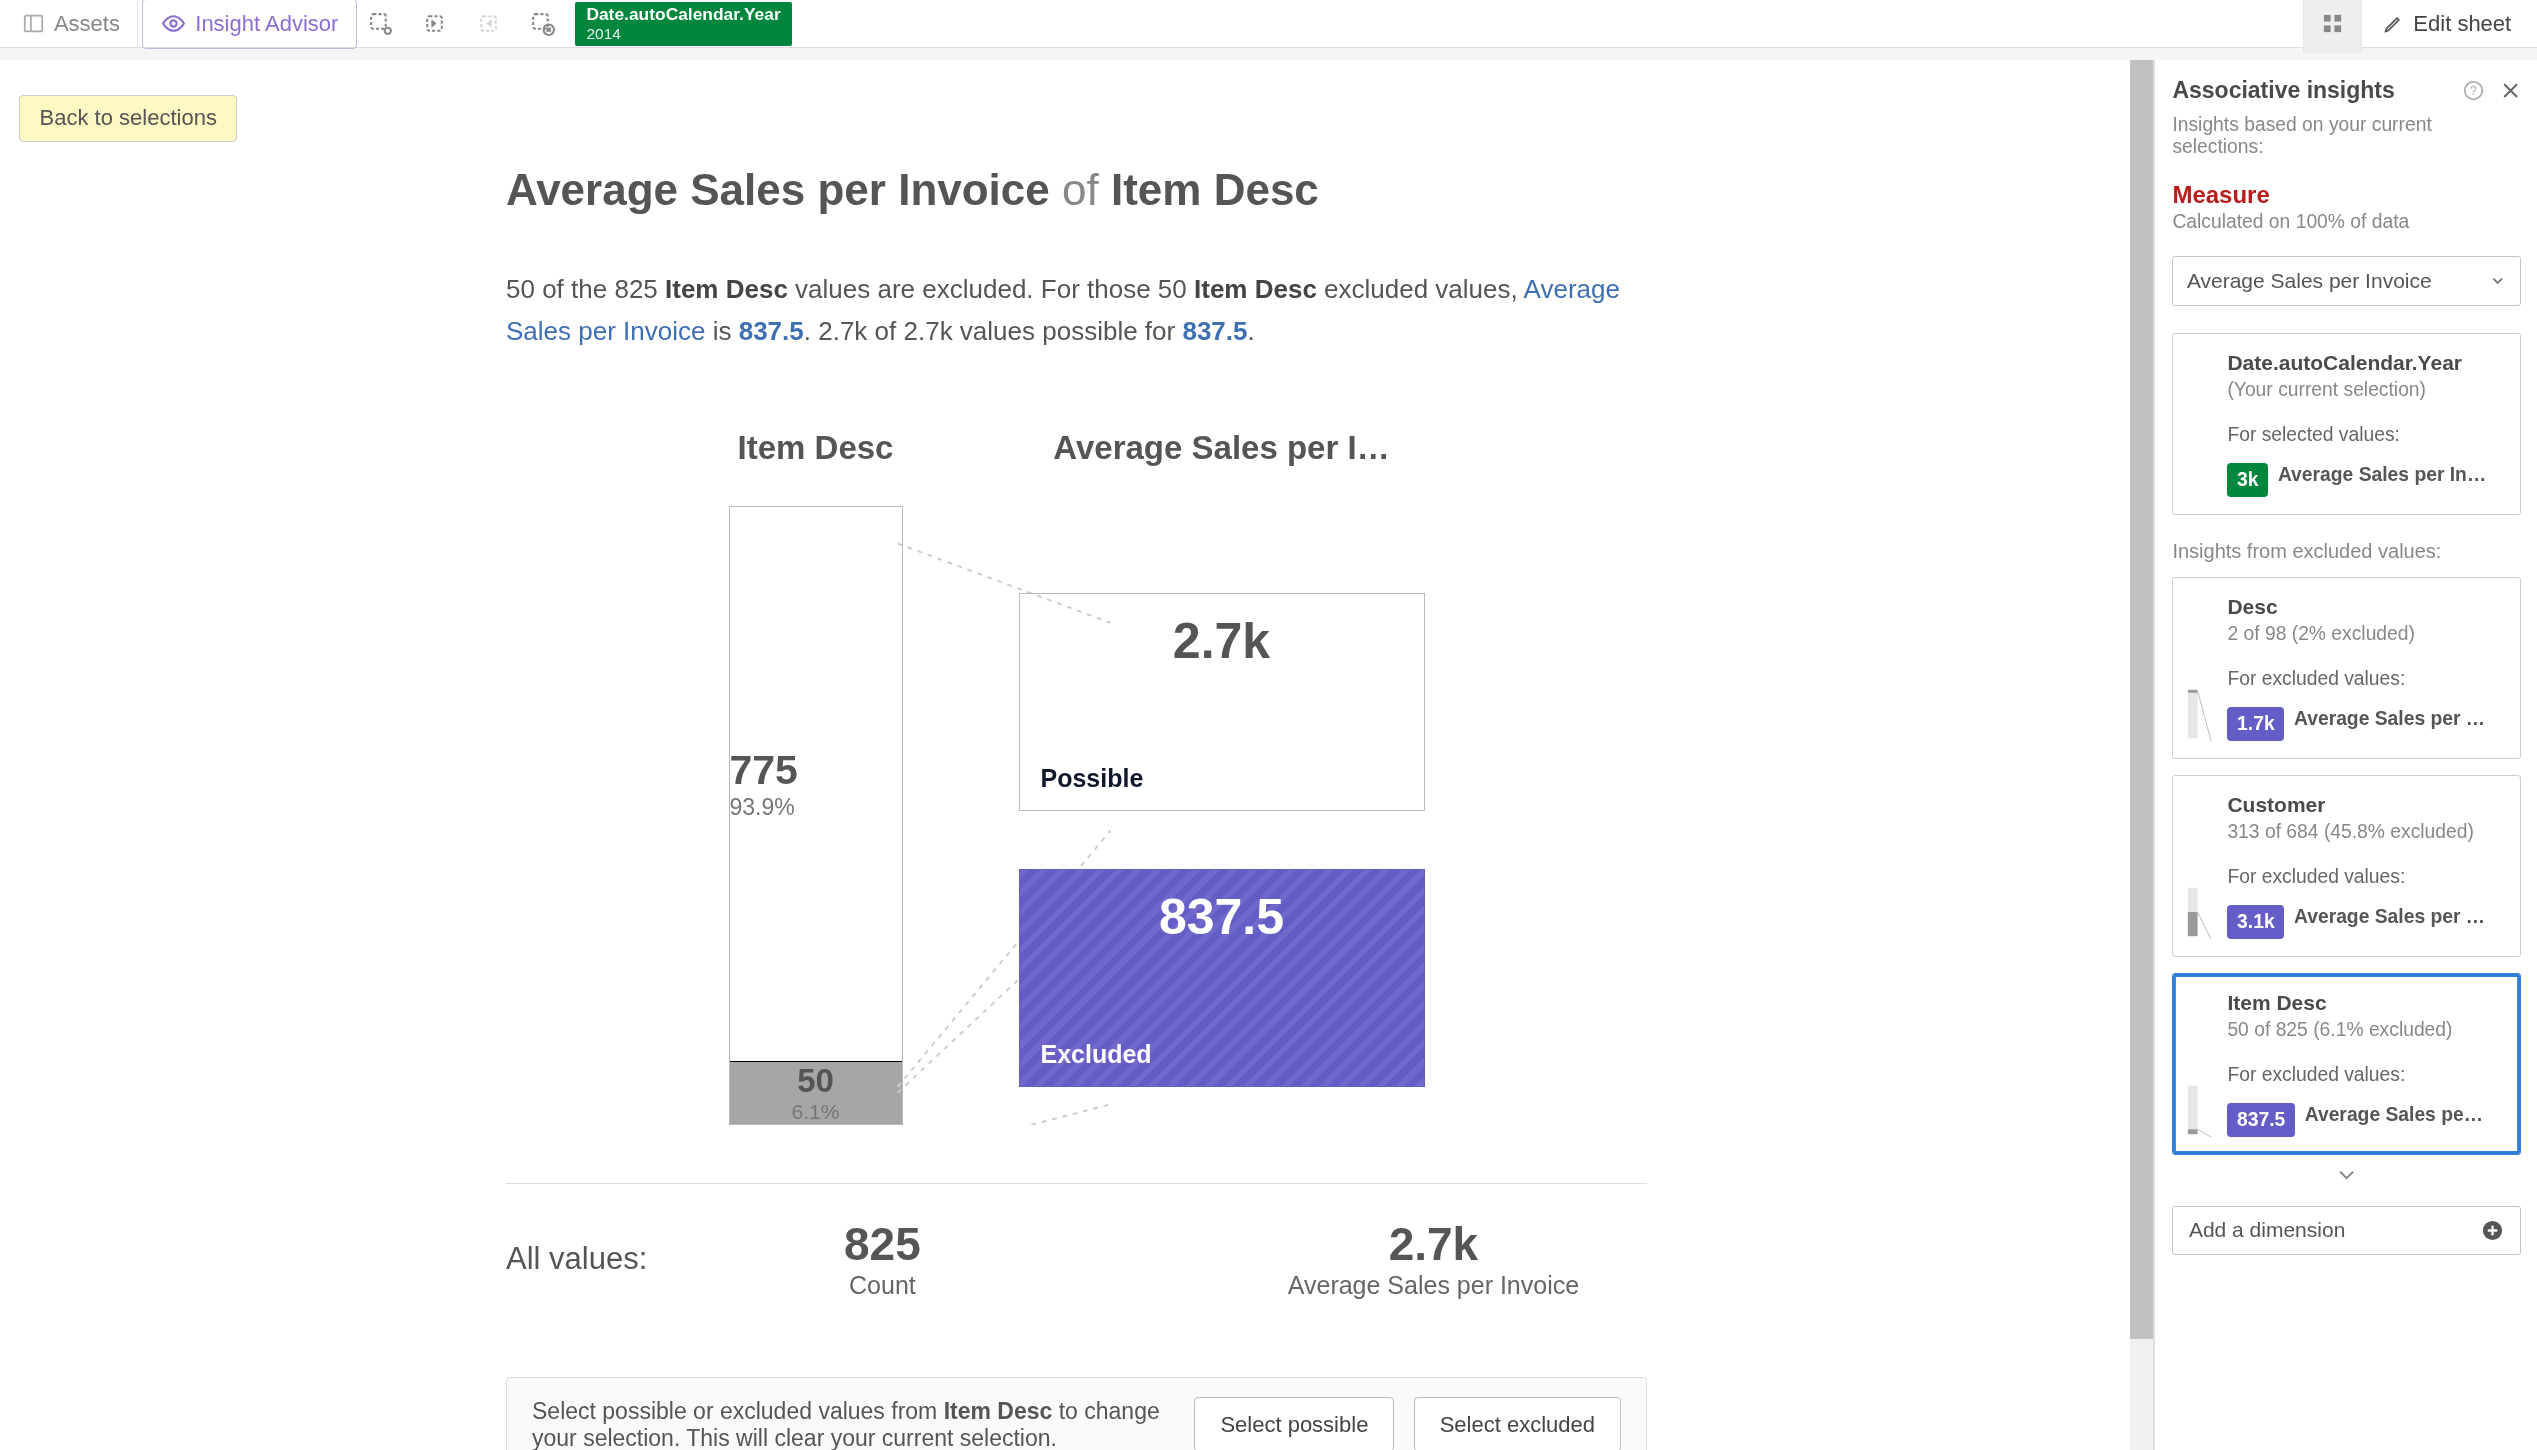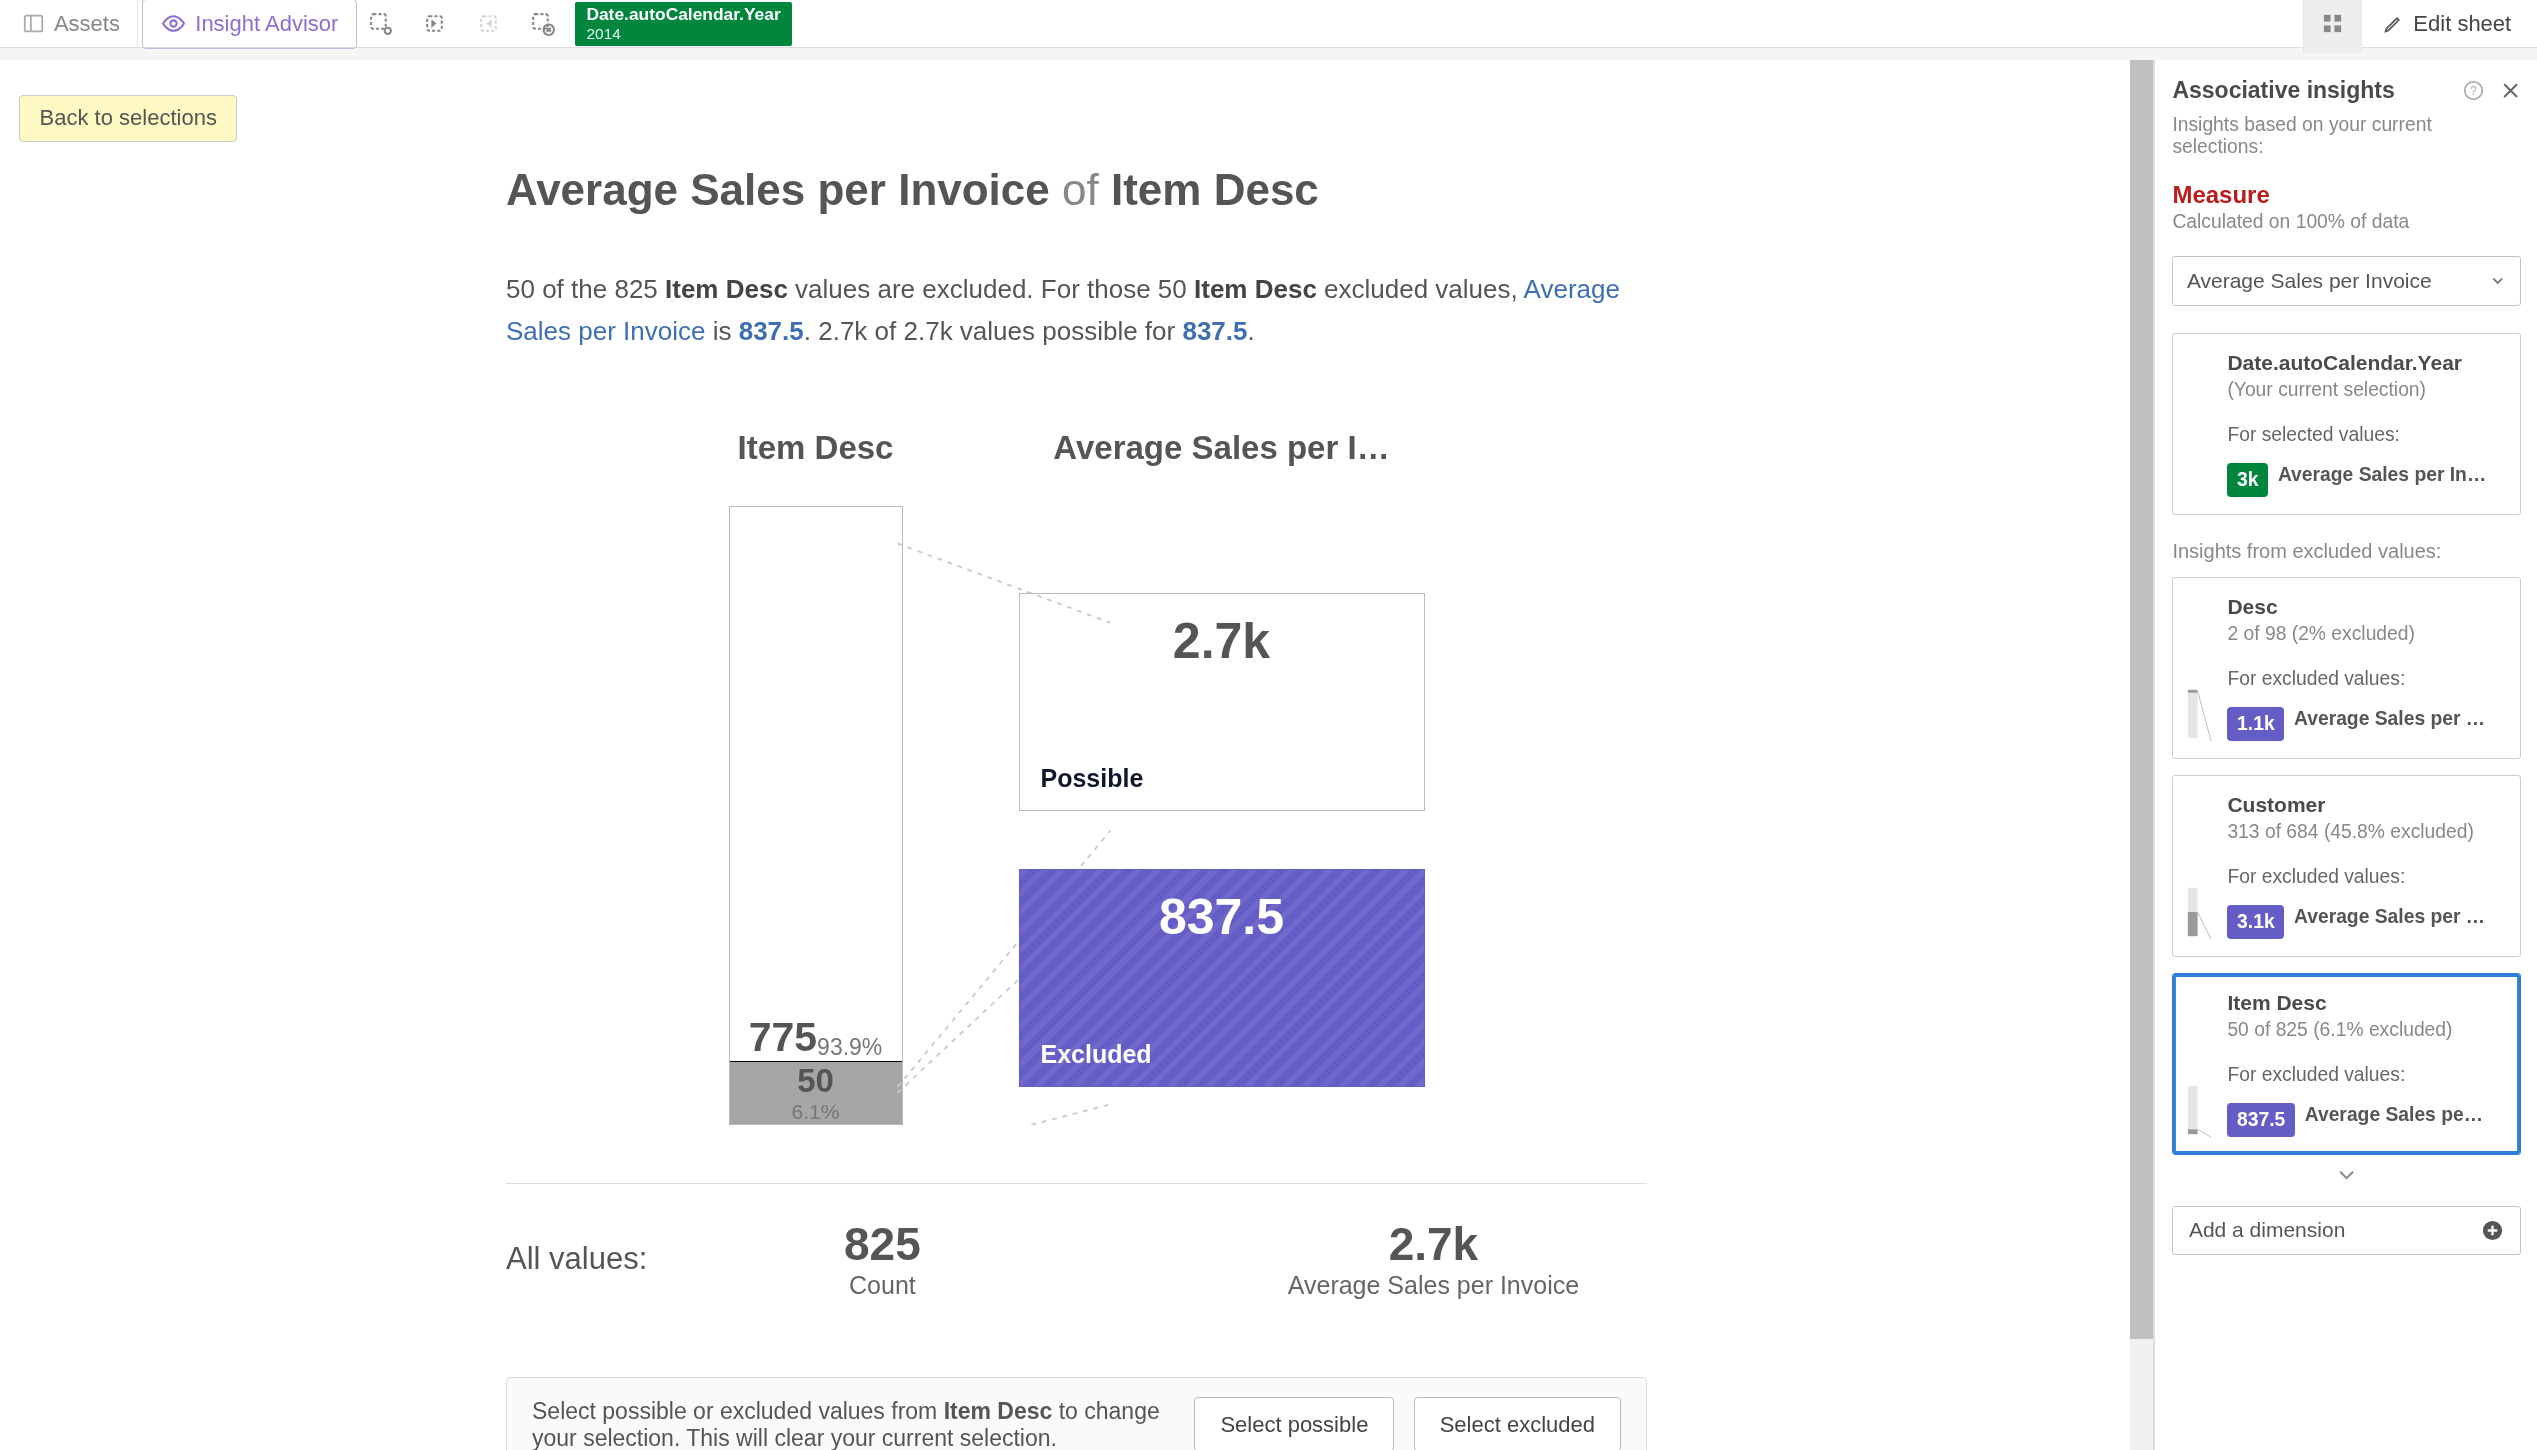--- a/index.html
+++ b/index.html
@@ -27,21 +27,21 @@
   h1 .of{font-weight:400;color:#888;}
   .desc{margin-top:54px;font-size:26px;color:#555;line-height:1.6;}
   .desc b{font-weight:600;color:#444;}
   .desc .lnk{color:#3f6fb3;}
   .desc .em{color:#3f6fb3;font-weight:600;}
   
   .chartwrap{display:flex;gap:116px;margin-top:77px;justify-content:center;position:relative;}
   .col{display:flex;flex-direction:column;align-items:center;}
   .col h3{font-size:33px;font-weight:600;color:#555;margin-bottom:39px;}
   .bar{width:174px;height:619px;border:1px solid #bbb;background:#fff;display:flex;flex-direction:column;justify-content:flex-end;}
-  .bar .seg-top{flex:775;display:flex;align-items:flex-end;justify-content:center;}
+  .bar .seg-top{flex:775;display:flex;flex-direction:column;align-items:flex-start;justify-content:center;}
   .bar .seg-bot{flex:50;background:#a6a6a6;display:flex;flex-direction:column;align-items:center;justify-content:center;border-top:1px solid #000000;}
   .bar .big{font-size:41px;font-weight:700;color:#555;}
   .bar .pct{font-size:23px;color:#777;}
   .bar .seg-bot .big{font-size:33px;color:#555;}
   .bar .seg-bot .pct{font-size:21px;}
   .boxes{display:flex;flex-direction:column;gap:58px;margin-top:87px;}
   .box{width:406px;height:218px;border:1px solid #bbb;position:relative;padding:17.4px 21px;display:flex;flex-direction:column;justify-content:space-between;}
   .box .val{font-size:50px;font-weight:700;text-align:center;color:#555;}
   .box .lbl{font-size:25px;font-weight:600;color:#0f172a;align-self:flex-start;margin-top:auto;}
   .box.blue{background:#655dc6;color:#fff;border-color:#655dc6;background-image:repeating-linear-gradient(135deg,rgba(255,255,255,.07) 0 5.8px,transparent 5.8px 13.5px);}
@@ -272,21 +272,21 @@
     <div class="card">
       <svg class="spark" viewBox="0 0 30 60">
           <rect x="4" y="5" width="10" height="50" fill="#e6e6e6"></rect>
           <rect x="4" y="5" width="10" height="3" fill="#9a9a9a"></rect>
           <path d="M14 6 L28 58" stroke="#bbb" stroke-width="1"></path>
         </svg>
       <div class="ct">Desc</div>
       <div class="cs">2 of 98 (2% excluded)</div>
       <div class="csec">For excluded values:</div>
       <div class="chip-row">
-          <span class="chip">1.1k</span>
+          <span class="chip">1.7k</span>
           <span class="after">Average Sales per …</span>
         </div>
     </div>
 
     <div class="card">
       <svg class="spark" viewBox="0 0 30 60">
           <rect x="4" y="5" width="10" height="50" fill="#e6e6e6"></rect>
           <rect x="4" y="30" width="10" height="25" fill="#9a9a9a"></rect>
           <path d="M14 30 L28 58" stroke="#bbb" stroke-width="1"></path>
         </svg>

